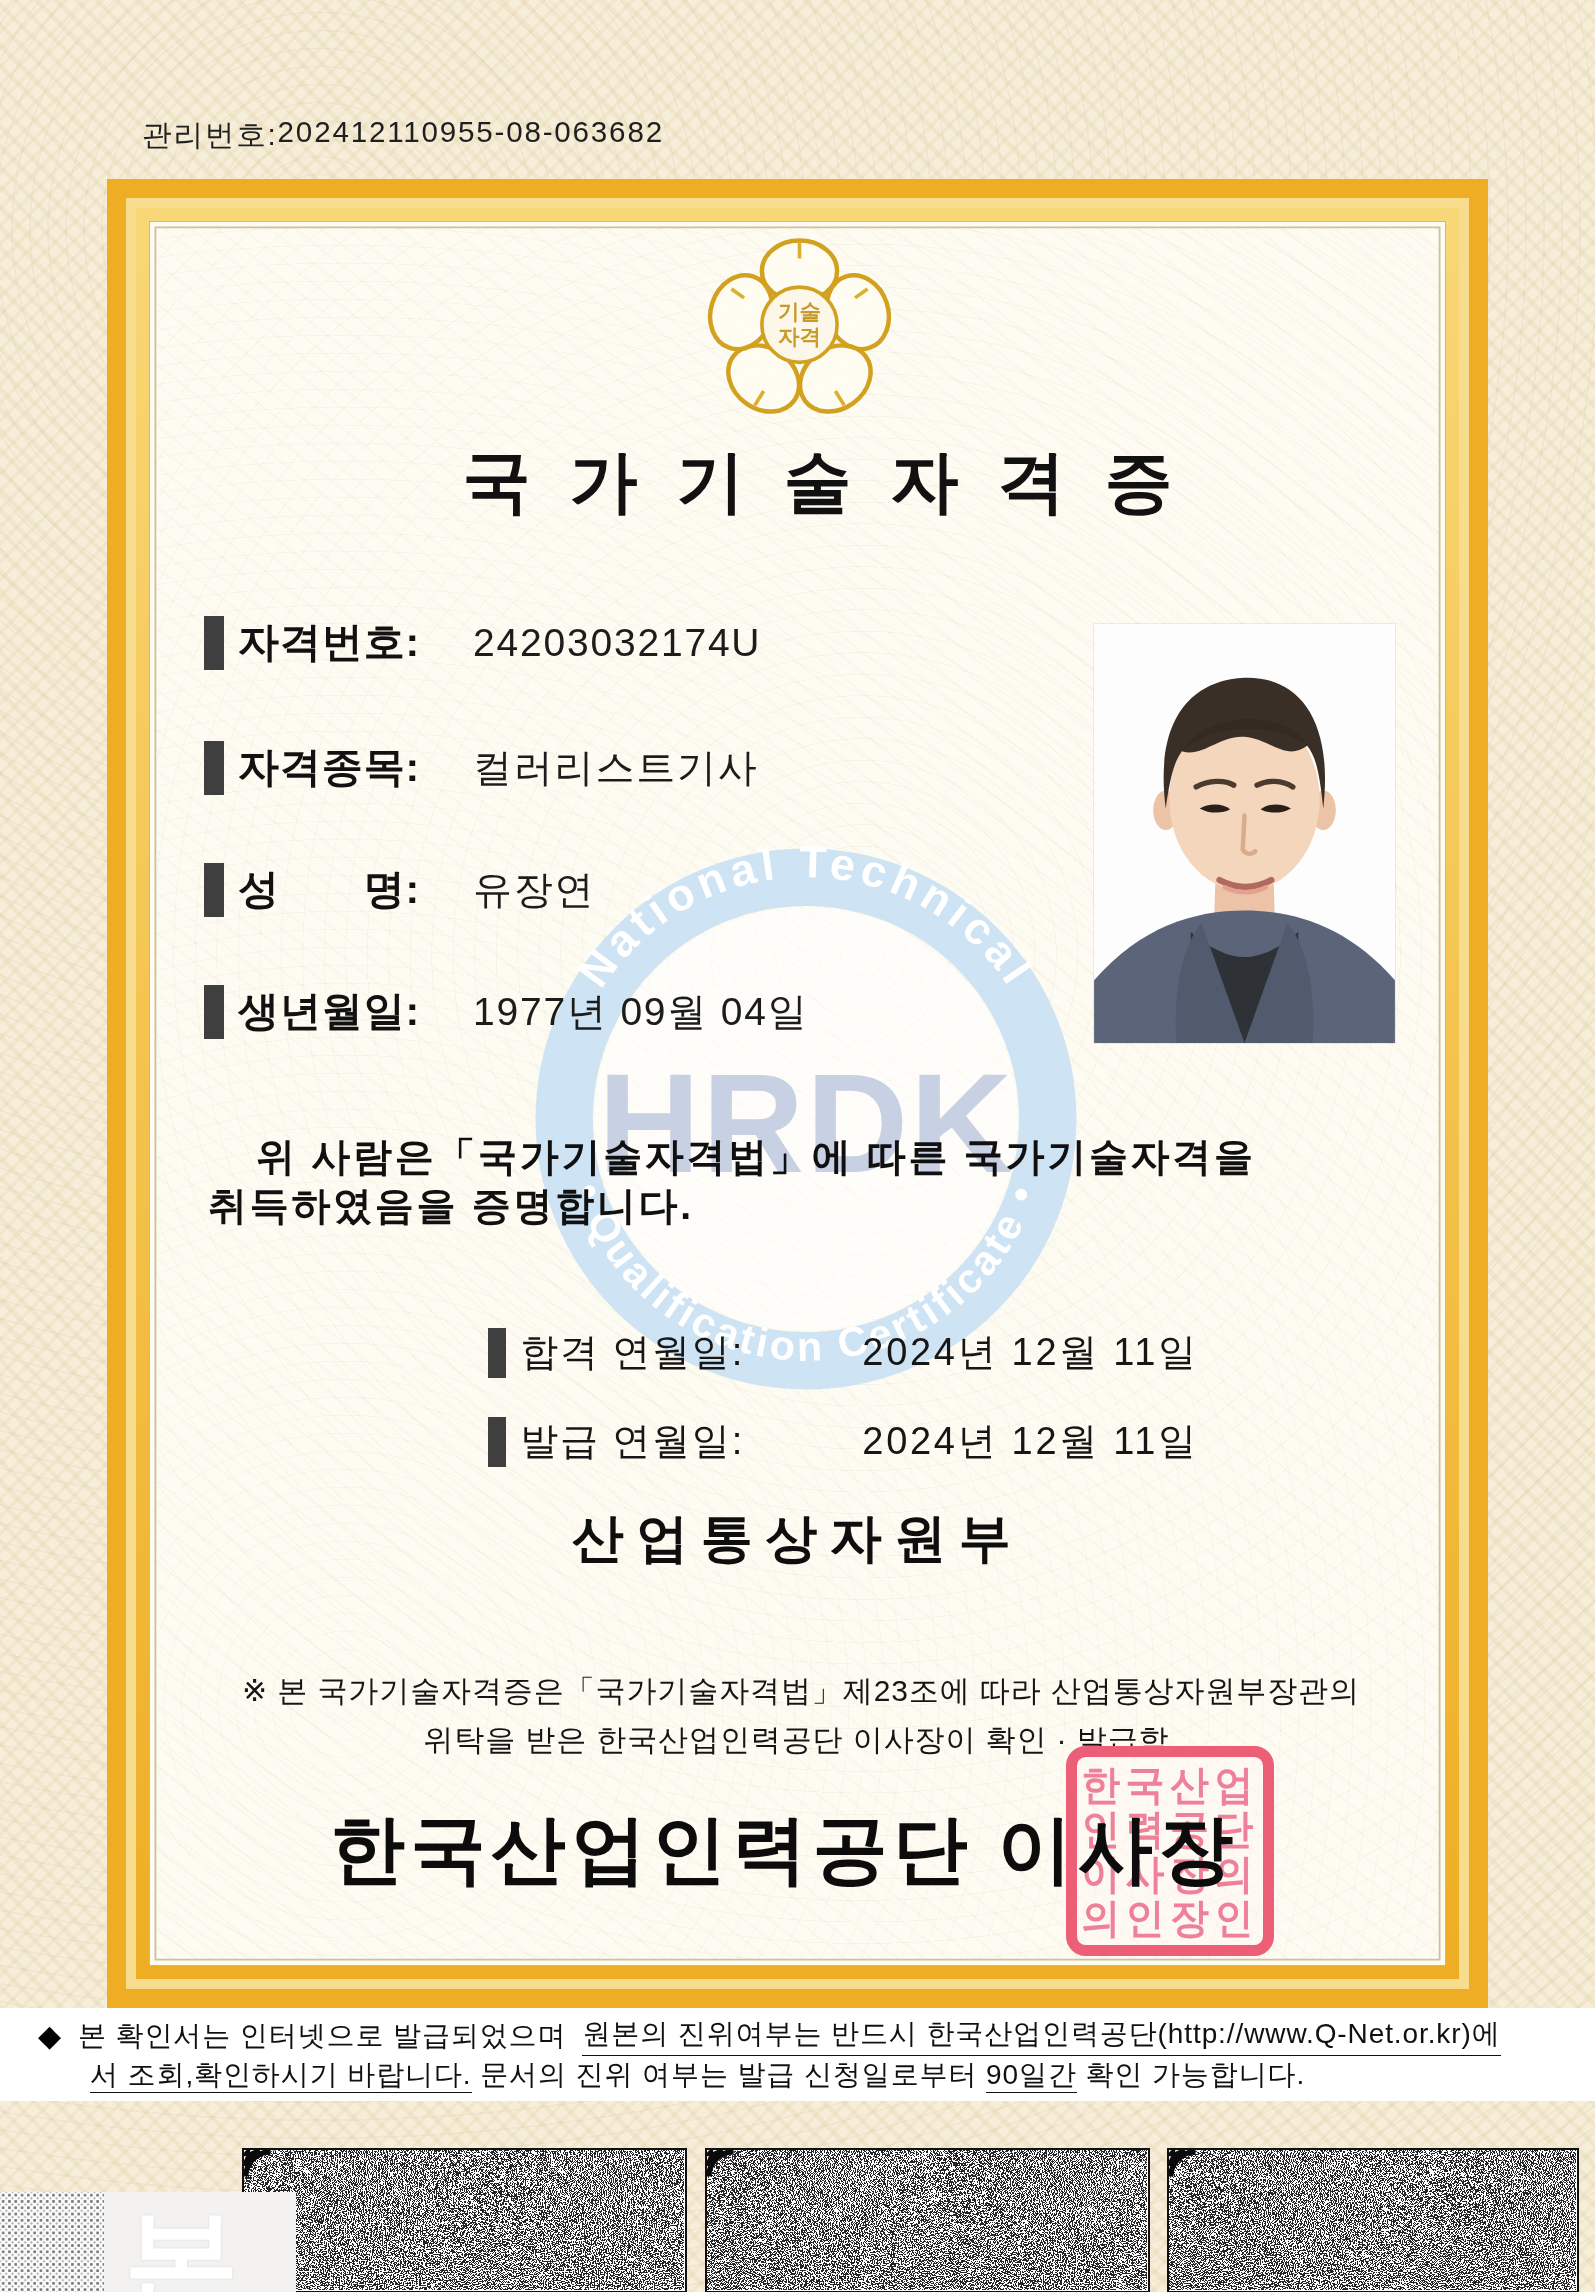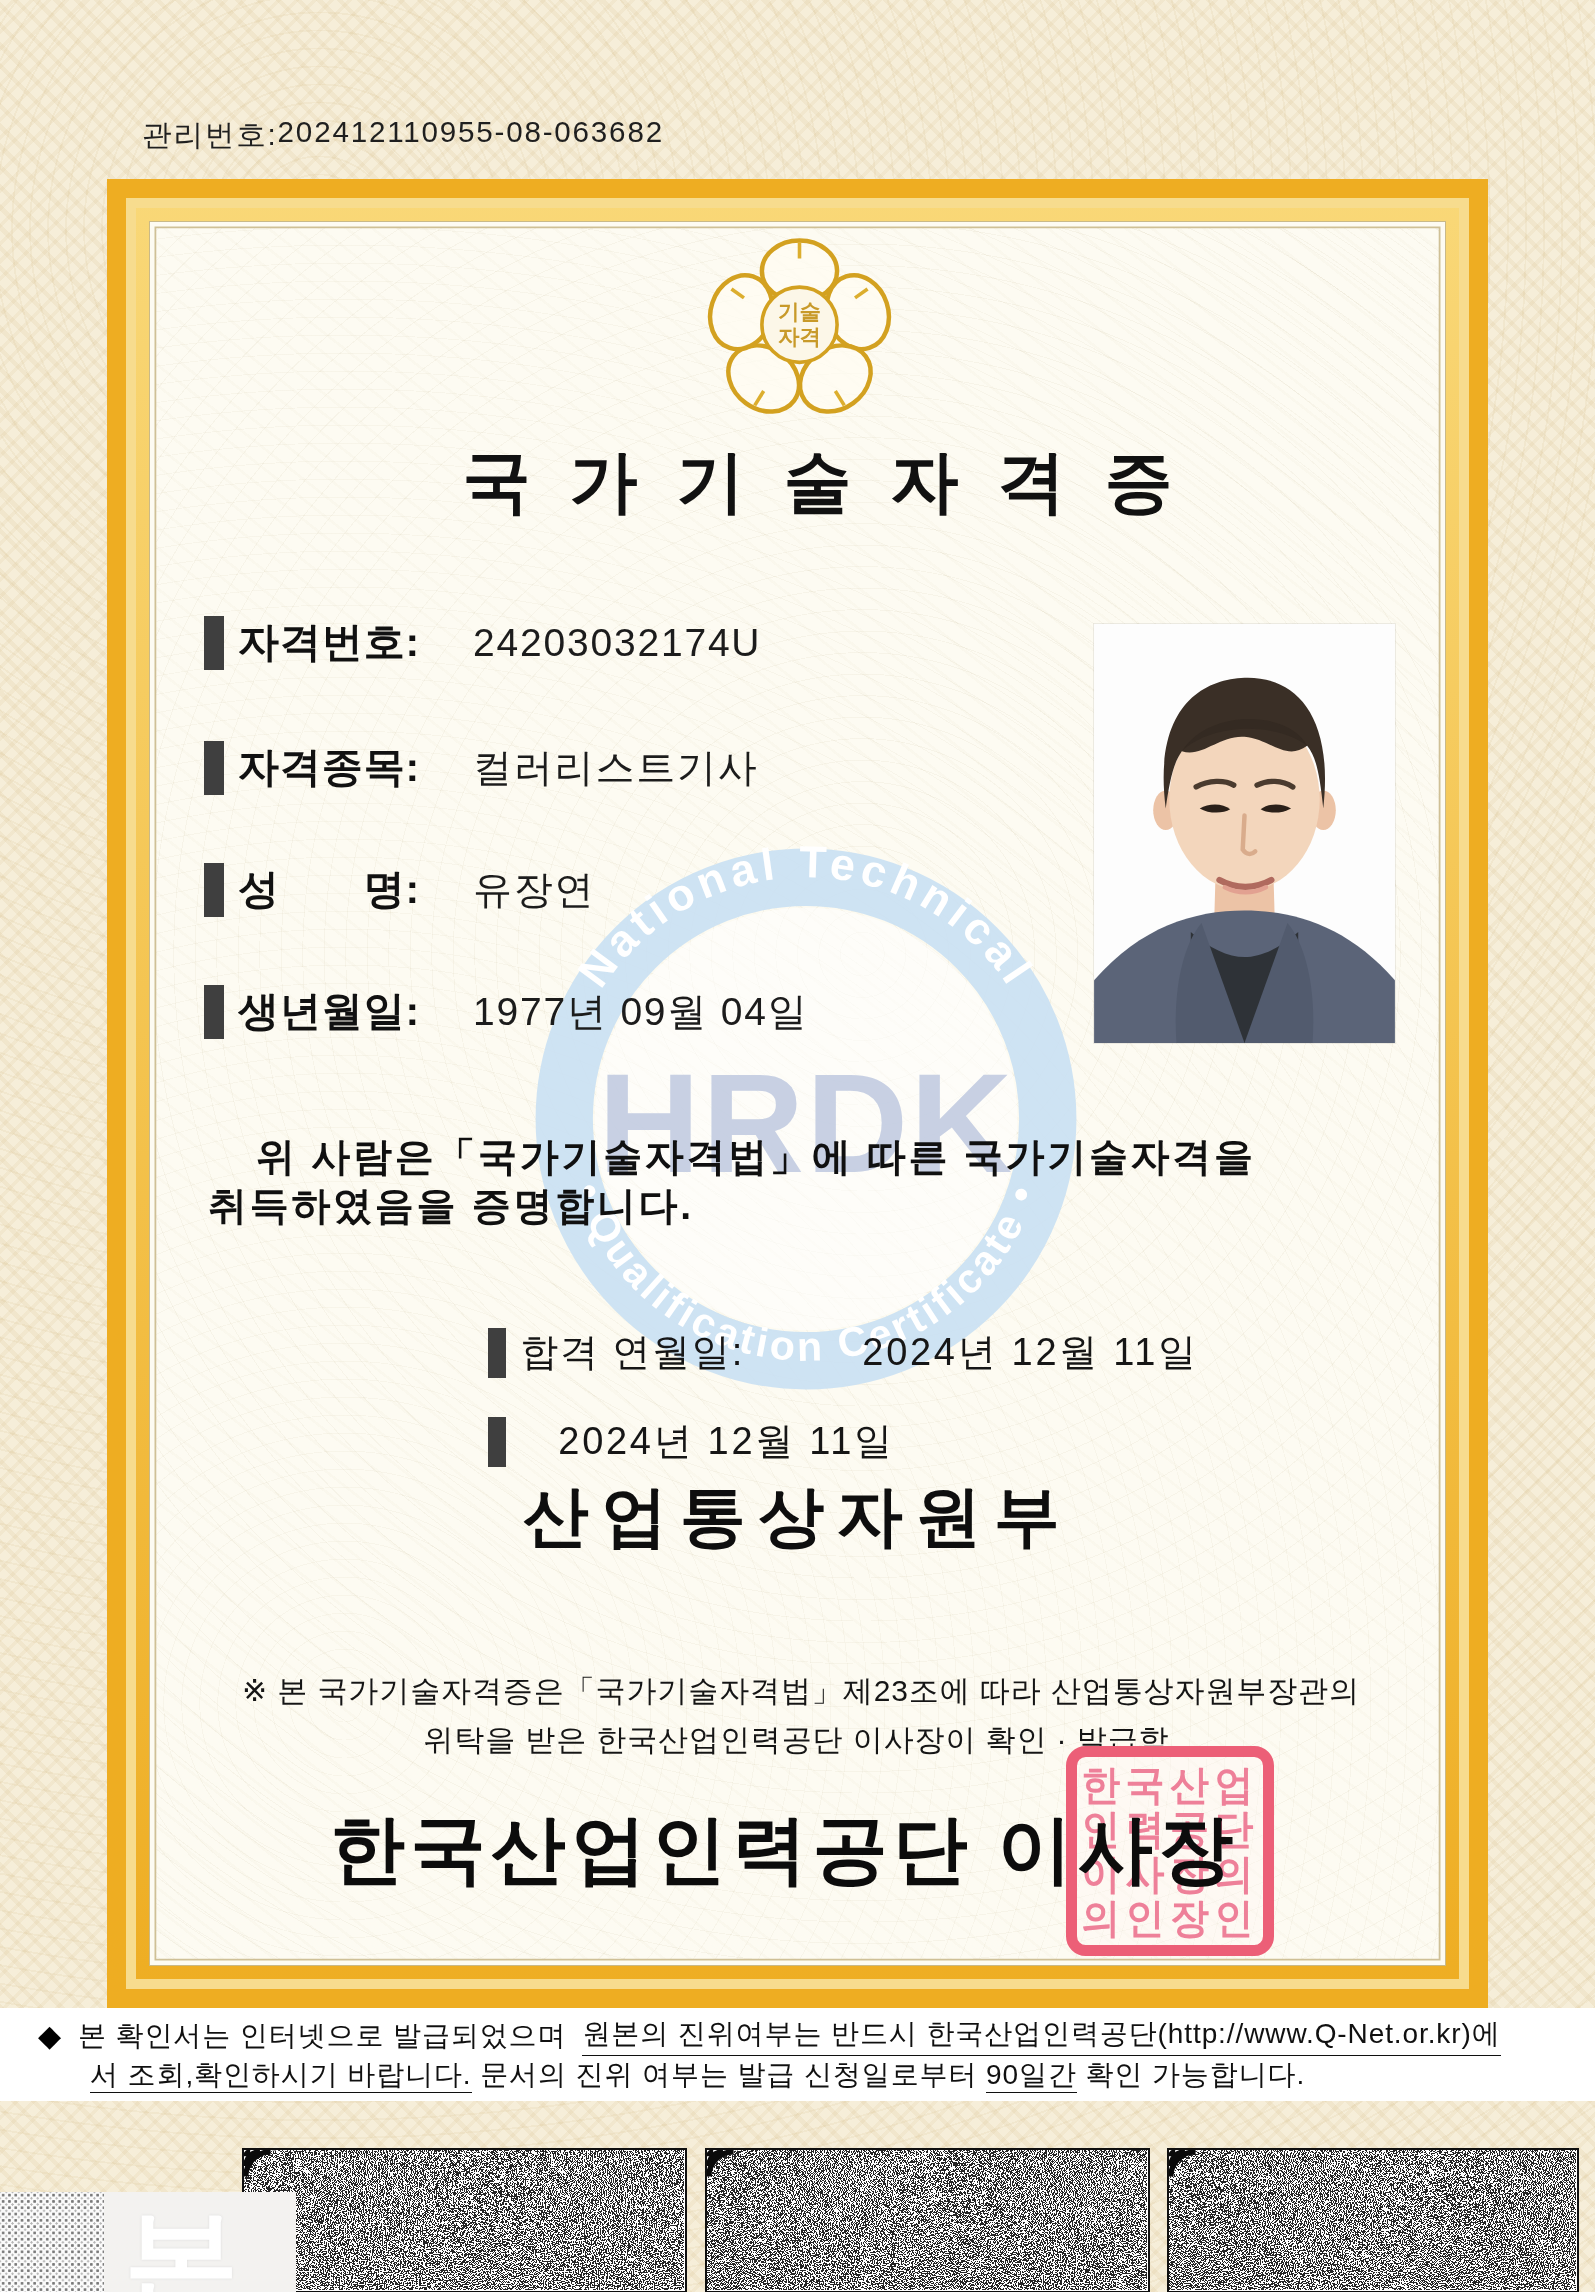--- a/index.html
+++ b/index.html
@@ -37,21 +37,21 @@
   .marker{width:19.7px;height:54px;background:#3f3f3f;margin-right:14.3px;flex:none;}
   .flabel{font-size:41px;font-weight:bold;color:#111;width:235px;flex:none;letter-spacing:0.9px;}
   .fvalue{font-size:39px;color:#1c1c1c;letter-spacing:1.8px;white-space:nowrap;}
   
   .stmt{font-size:39px;font-weight:bold;color:#101010;letter-spacing:2.7px;white-space:nowrap;}
   
   .date-row{display:flex;align-items:center;left:488px;height:57px;}
   .date-row .marker{width:18px;height:50px;}
   .dlabel{font-size:38px;color:#161616;width:304px;flex:none;letter-spacing:1.8px;}
   .dvalue{font-size:38px;color:#161616;letter-spacing:2.7px;white-space:nowrap;margin-left:38px;}
-  .ministry{left:0;top:1472px;width:1595px;text-align:center;font-size:66px;font-weight:bold;
+  .ministry{left:0;top:1504px;width:1595px;text-align:center;font-size:52px;font-weight:bold;
     color:#0e0e0e;letter-spacing:12.5px;}
   .footnote{left:0;width:1546px;text-align:center;font-size:30px;color:#151515;letter-spacing:0.9px;margin-left:28px;}
   .issuer{left:330px;top:1800px;font-family:"Liberation Serif","DejaVu Serif",serif;
     font-size:75px;font-weight:bold;color:#0c0c0c;letter-spacing:5.4px;white-space:nowrap;z-index:6;}
   
   .seal{left:1066px;top:1746px;width:208px;height:210px;border:11.6px solid #ec5f77;border-radius:19.7px;
     box-sizing:border-box;background:rgba(255,245,247,.35);z-index:5;
     display:flex;flex-direction:column;justify-content:space-around;padding:5.4px 3.6px;}
   .seal-row{font-family:"Liberation Serif","DejaVu Serif",serif;font-weight:bold;font-size:39px;
     line-height:41px;color:#ee8099;letter-spacing:5.4px;text-align:center;white-space:nowrap;
@@ -191,20 +191,21 @@
   <div class="abs stmt" style="left:256px;top:1112px;z-index:3;margin-top:18px;">위 사람은「국가기술자격법」에 따른 국가기술자격을</div>
   <div class="abs stmt" style="left:208px;top:1179px;z-index:3;">취득하였음을 증명합니다.</div>
 
   <div class="abs date-row" style="top:1324px;z-index:3;">
     <div class="marker"></div>
     <div class="dlabel">합격 연월일:</div>
     <div class="dvalue">2024년 12월 11일</div>
   </div>
   <div class="abs date-row" style="top:1413px;z-index:3;">
     <div class="marker"></div>
+    <div class="dlabel">발급 연월일:</div>
     <div class="dvalue">2024년 12월 11일</div>
   </div>
 
   <div class="abs ministry" style="z-index:3;">산업통상자원부</div>
 
   <div class="abs footnote" style="top:1671px;z-index:3;">※ 본 국가기술자격증은「국가기술자격법」제23조에 따라 산업통상자원부장관의</div>
   <div class="abs footnote" style="top:1720px;z-index:3;">위탁을 받은 한국산업인력공단 이사장이 확인 · 발급함.</div>
 
   <div class="abs seal">
     <div class="seal-row">한국산업</div>

